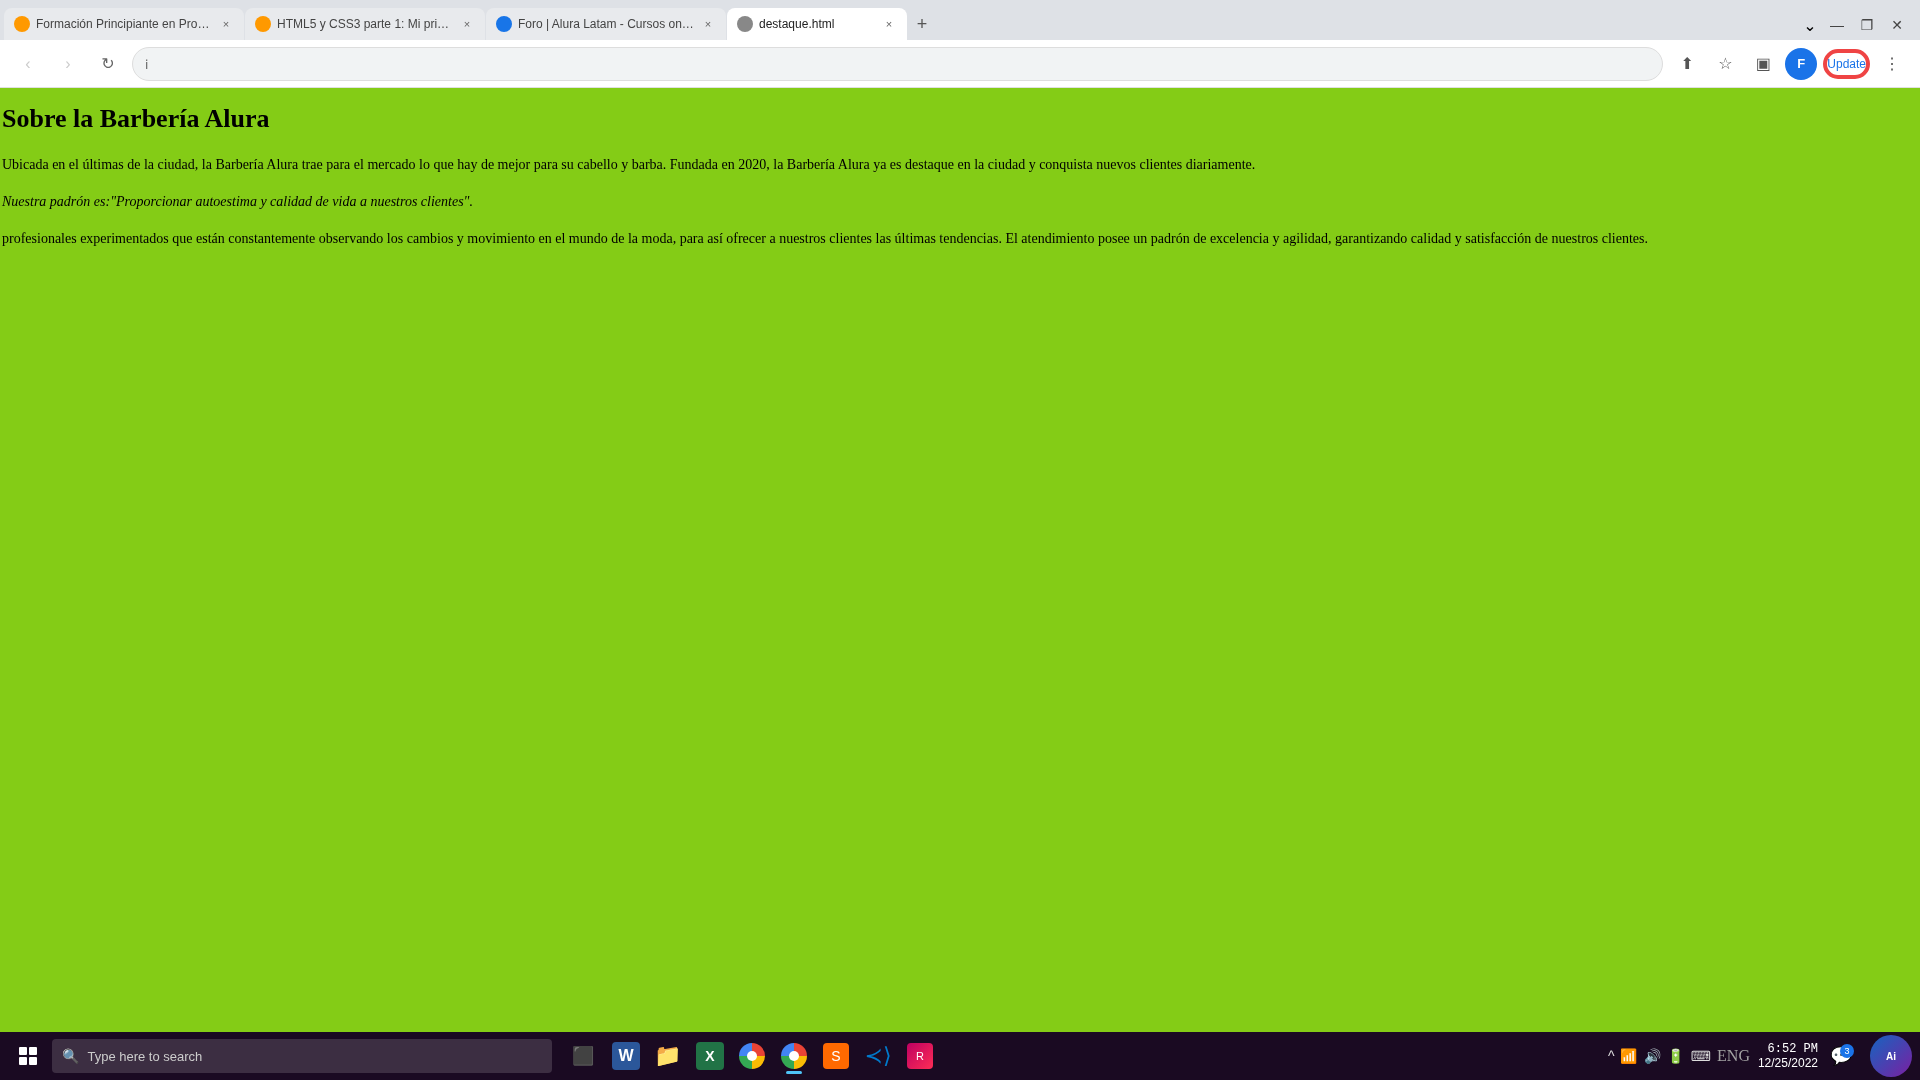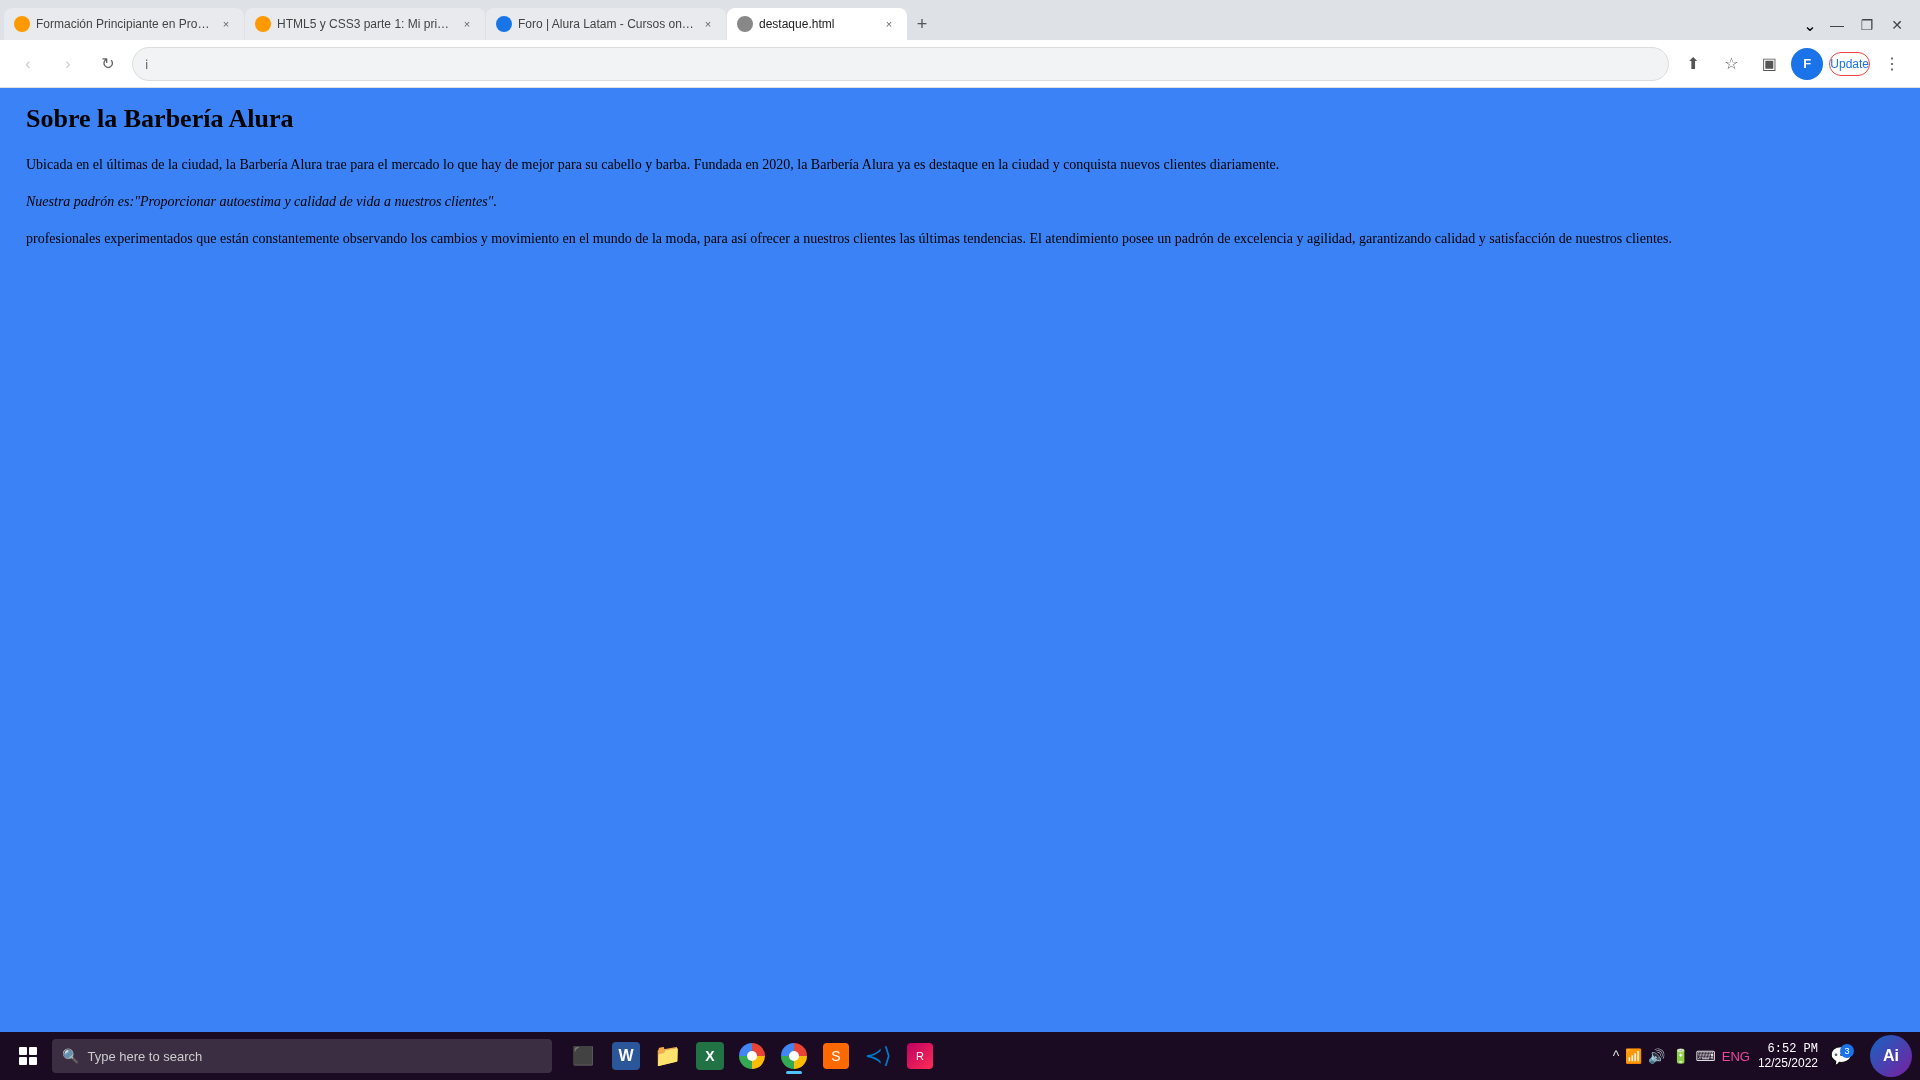--- a/index.html
+++ b/index.html
@@ -196,34 +196,34 @@
       color: #fff;
       display: flex;
       align-items: center;
       justify-content: center;
       font-size: 13px;
       font-weight: bold;
       cursor: pointer;
     }
 
     .update-btn {
-      border: 1px solid #ef4444;
+      border: 4px solid #ef4444;
       border-radius: 16px;
       padding: 4px 0;
       font-size: 12px;
       color: #1a73e8;
       cursor: pointer;
       white-space: nowrap;
     }
 
     
     .page-content {
       flex: 1;
-      background: #3b82f6;
-      padding: 16px 26px;
+      background: #84cc16;
+      padding: 16px 2px;
       overflow: auto;
     }
 
     .page-title {
       font-size: 26px;
       font-weight: bold;
       color: #000;
       margin-bottom: 20px;
       font-family: 'Times New Roman', Times, serif;
     }
@@ -401,21 +401,21 @@
 
     .ai-icon {
       width: 42px;
       height: 42px;
       border-radius: 50%;
       background: linear-gradient(135deg, #1565c0, #7b1fa2);
       display: flex;
       align-items: center;
       justify-content: center;
       color: #fff;
-      font-size: 16px;
+      font-size: 10px;
       font-weight: bold;
       cursor: pointer;
       margin-left: 4px;
       text-align: center;
     }
 
     
     .task-view-icon {
       color: #ccc;
       font-size: 18px;
@@ -496,22 +496,23 @@
       height: 26px;
       border-radius: 4px;
       display: flex;
       align-items: center;
       justify-content: center;
       color: #fff;
       font-size: 11px;
     }
 
     .eng-text {
-      color: #ec4899;
-      font-size: 13px;
+      color: #a3a3a3;
+      font-size: 16px;
+      font-family: Liberation Serif, serif;
     }
   </style>
 </head>
 <body>
 
 <div class="browser-window">
 
   <div class="title-bar">
     <div class="tabs-area">
 

